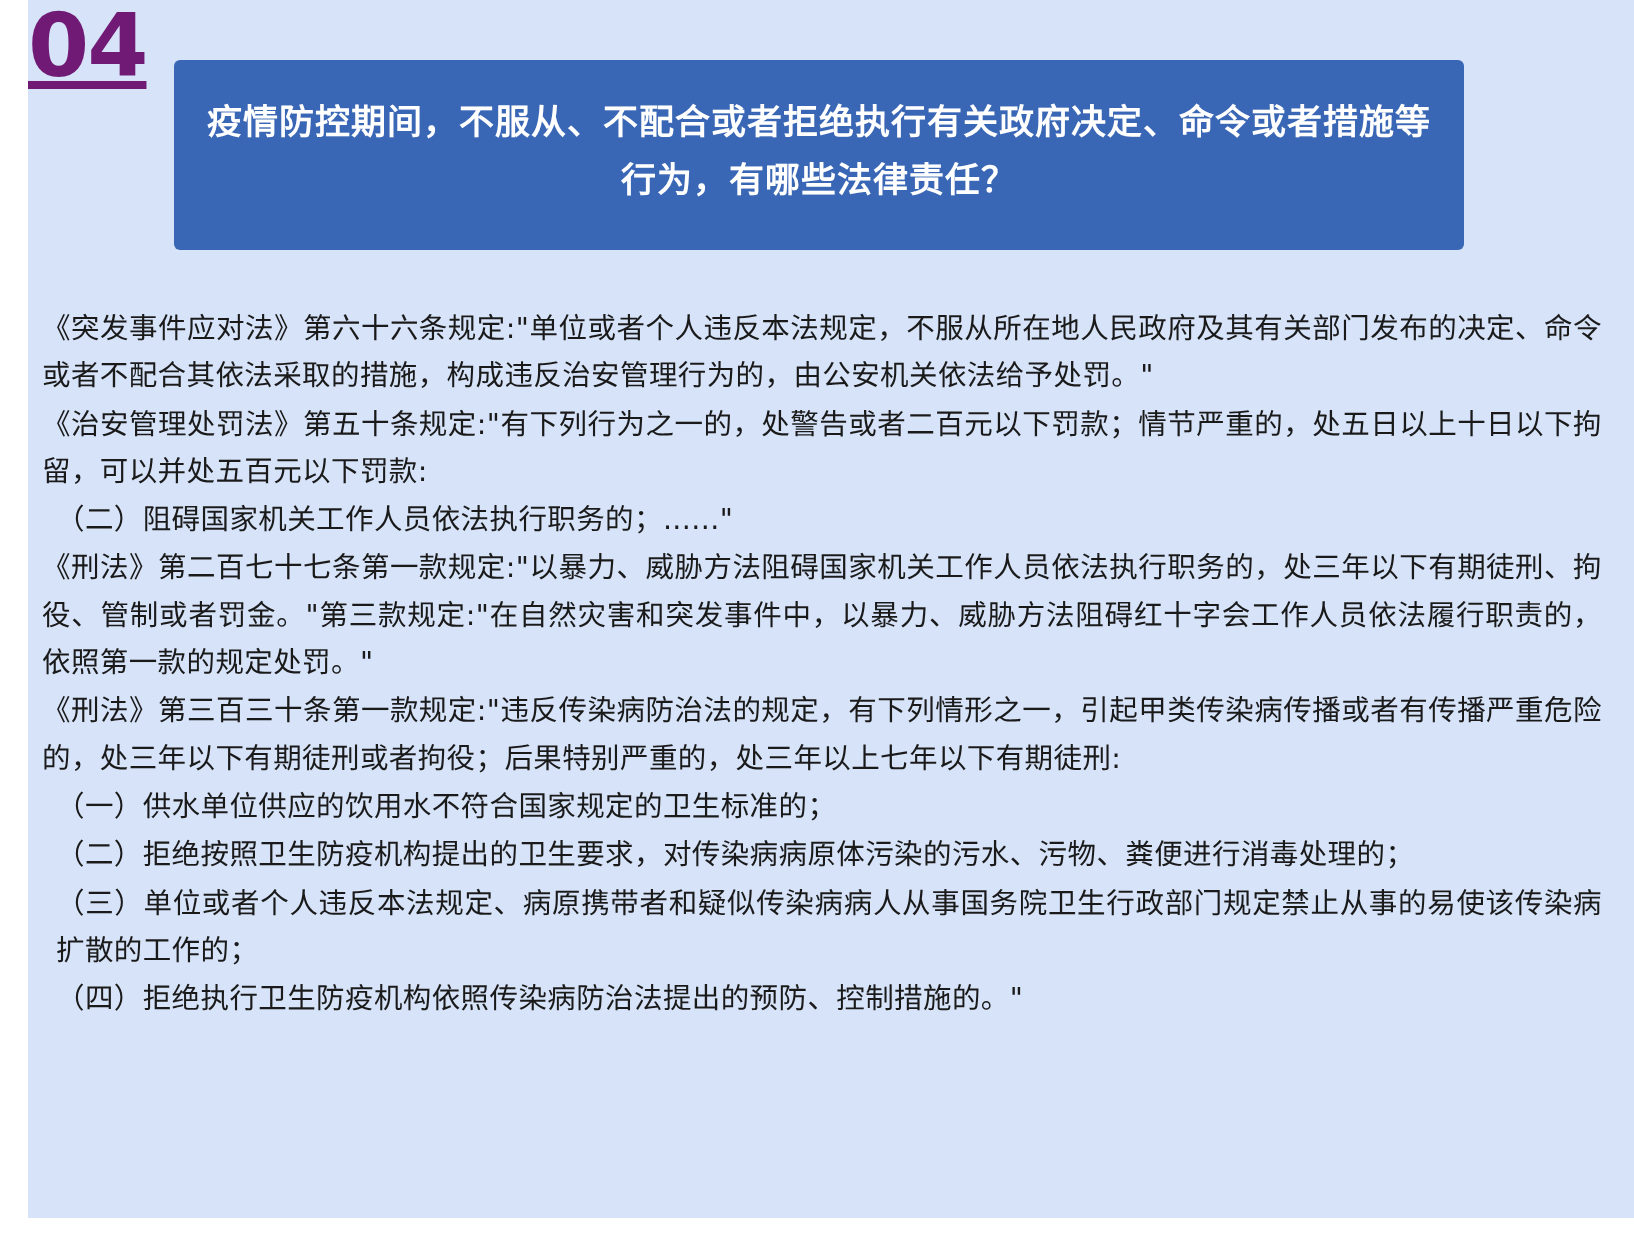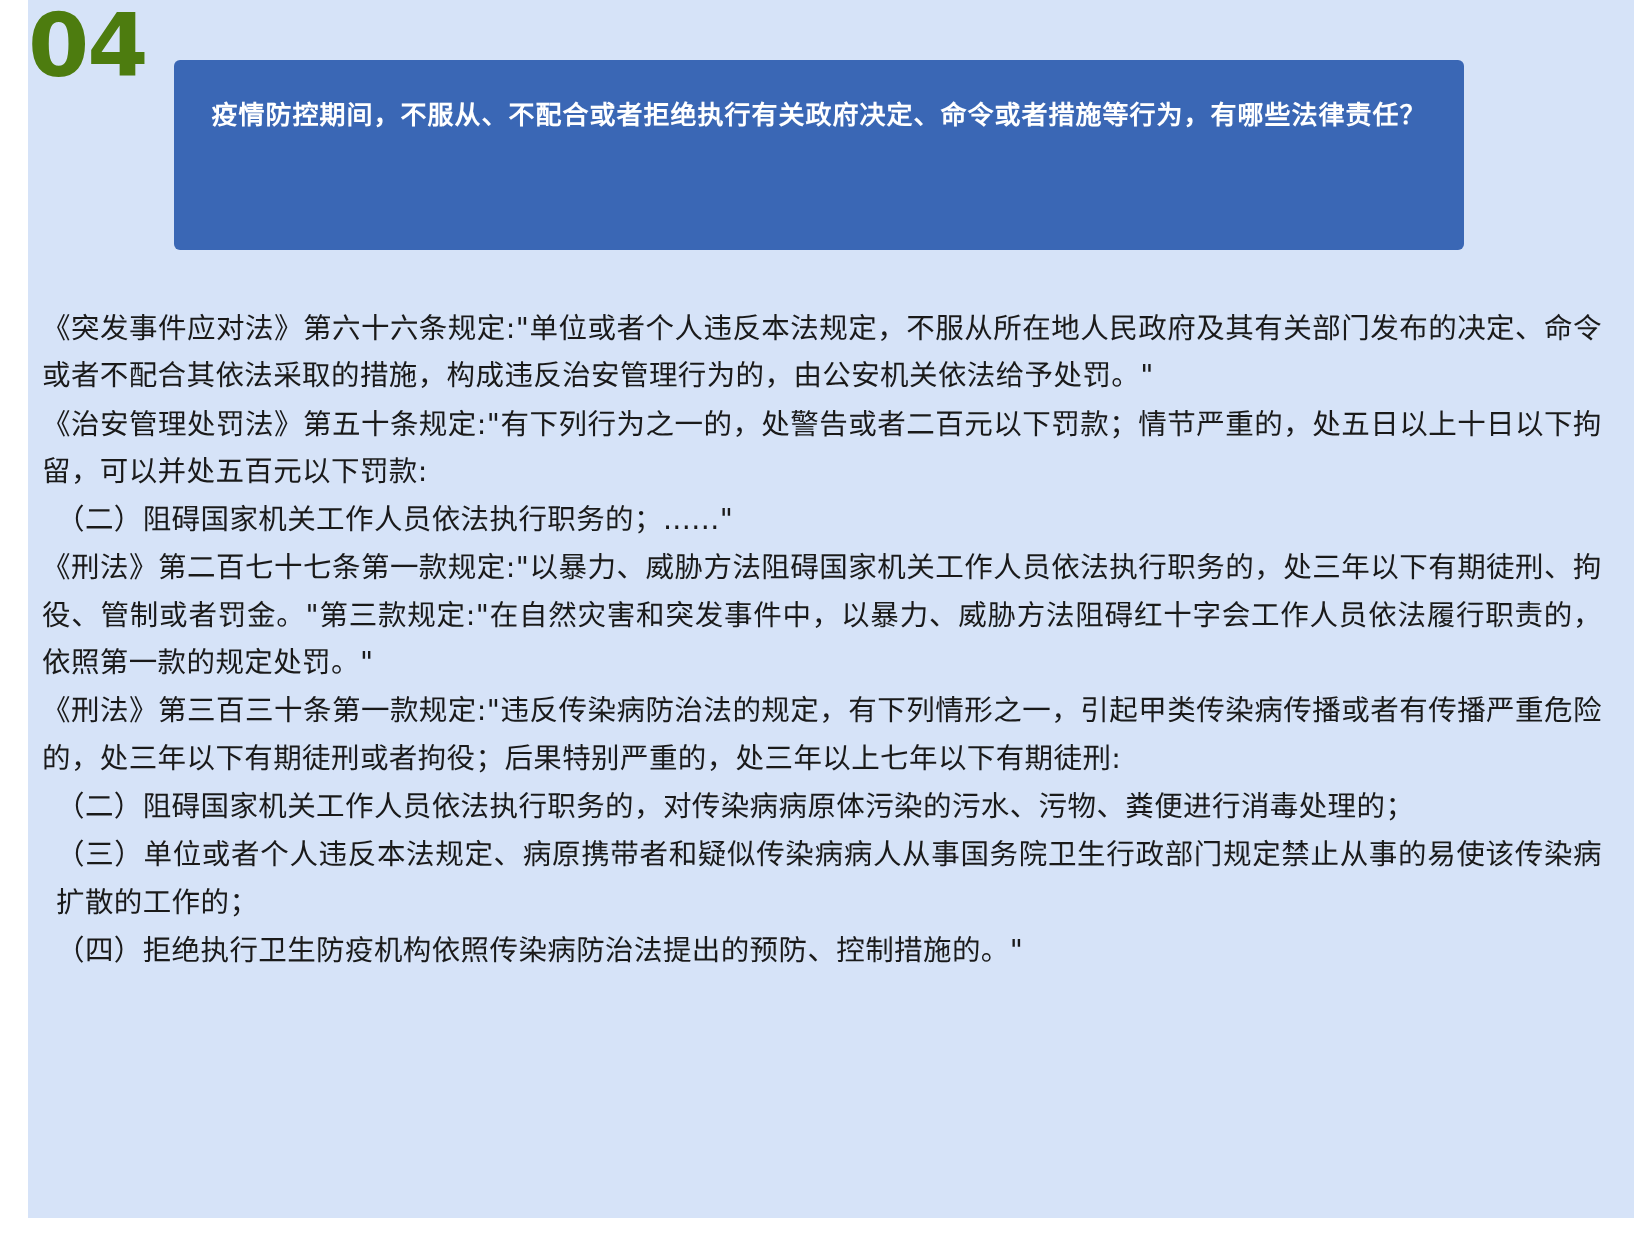--- a/index.html
+++ b/index.html
@@ -35,40 +35,41 @@
     width: 1634px;
     height: 22px;
     background: #ffffff;
   }
   .section-number {
     position: absolute;
     left: 28px;
     top: 2px;
     font-size: 88px;
     font-weight: bold;
-    color: #4d7c0f;
+    color: #701a75;
     letter-spacing: -2px;
     line-height: 1;
     font-family: "DejaVu Sans", sans-serif;
+    text-decoration: underline;
   }
   .title-box {
     position: absolute;
     left: 174px;
     top: 60px;
     width: 1290px;
     min-height: 190px;
     background: #3a67b5;
     border-radius: 6px;
     box-sizing: border-box;
     padding: 34px 30px 30px 30px;
     text-align: center;
   }
   .title-text {
     color: #ffffff;
-    font-size: 26px;
+    font-size: 35px;
     font-weight: bold;
     line-height: 1.65;
     letter-spacing: 1px;
     font-family: "DejaVu Sans", "Liberation Sans", sans-serif;
   }
   .body {
     position: absolute;
     left: 42px;
     top: 305px;
     width: 1560px;
@@ -100,19 +101,20 @@
   <div class="title-box">
     <div class="title-text">疫情防控期间，不服从、不配合或者拒绝执行有关政府决定、命令或者措施等行为，有哪些法律责任？</div>
   </div>
 
   <div class="body">
     <p class="para">《突发事件应对法》第六十六条规定:"单位或者个人违反本法规定，不服从所在地人民政府及其有关部门发布的决定、命令或者不配合其依法采取的措施，构成违反治安管理行为的，由公安机关依法给予处罚。"</p>
     <p class="para">《治安管理处罚法》第五十条规定:"有下列行为之一的，处警告或者二百元以下罚款；情节严重的，处五日以上十日以下拘留，可以并处五百元以下罚款:</p>
     <p class="para indent">（二）阻碍国家机关工作人员依法执行职务的；......"</p>
     <p class="para">《刑法》第二百七十七条第一款规定:"以暴力、威胁方法阻碍国家机关工作人员依法执行职务的，处三年以下有期徒刑、拘役、管制或者罚金。"第三款规定:"在自然灾害和突发事件中，以暴力、威胁方法阻碍红十字会工作人员依法履行职责的，依照第一款的规定处罚。"</p>
     <p class="para">《刑法》第三百三十条第一款规定:"违反传染病防治法的规定，有下列情形之一，引起甲类传染病传播或者有传播严重危险的，处三年以下有期徒刑或者拘役；后果特别严重的，处三年以上七年以下有期徒刑:</p>
-    <p class="para indent">（二）阻碍国家机关工作人员依法执行职务的，对传染病病原体污染的污水、污物、粪便进行消毒处理的；</p>
+    <p class="para indent">（一）供水单位供应的饮用水不符合国家规定的卫生标准的；</p>
+    <p class="para indent">（二）拒绝按照卫生防疫机构提出的卫生要求，对传染病病原体污染的污水、污物、粪便进行消毒处理的；</p>
     <p class="para indent">（三）单位或者个人违反本法规定、病原携带者和疑似传染病病人从事国务院卫生行政部门规定禁止从事的易使该传染病扩散的工作的；</p>
     <p class="para indent">（四）拒绝执行卫生防疫机构依照传染病防治法提出的预防、控制措施的。"</p>
   </div>
 
   <div class="bottom-bar"></div>
 </div>
 
 </body></html>

